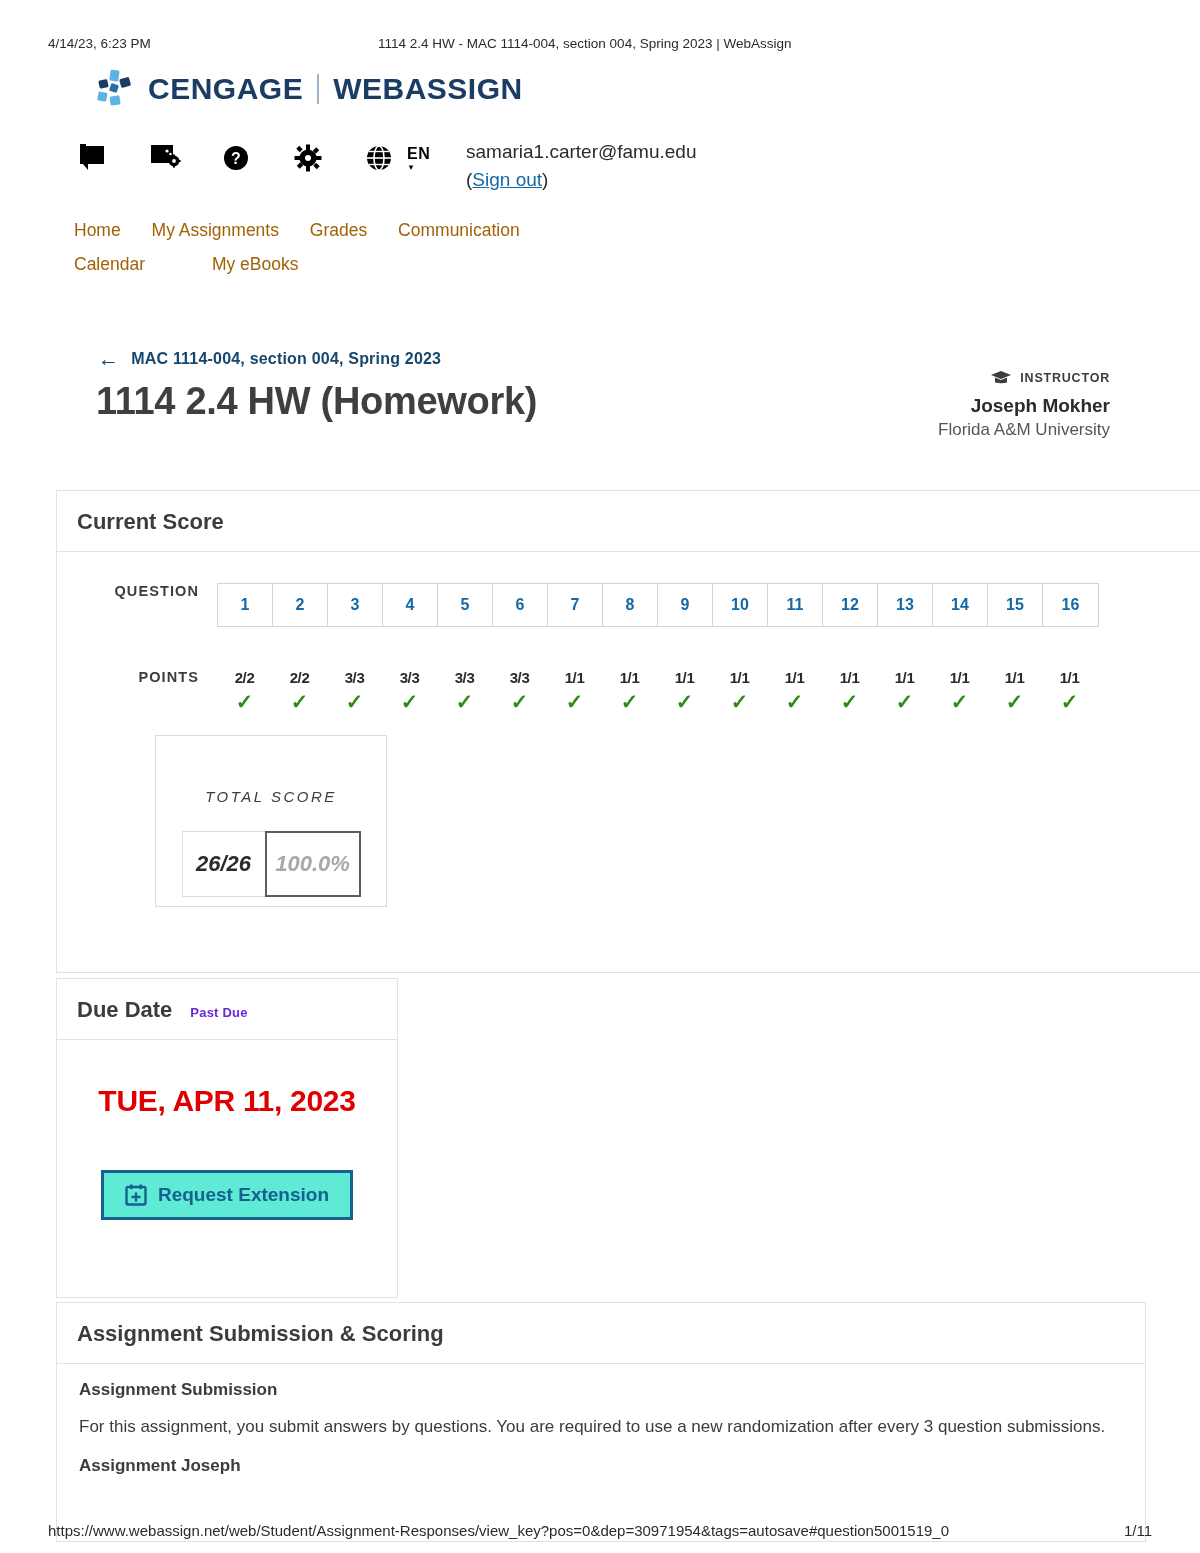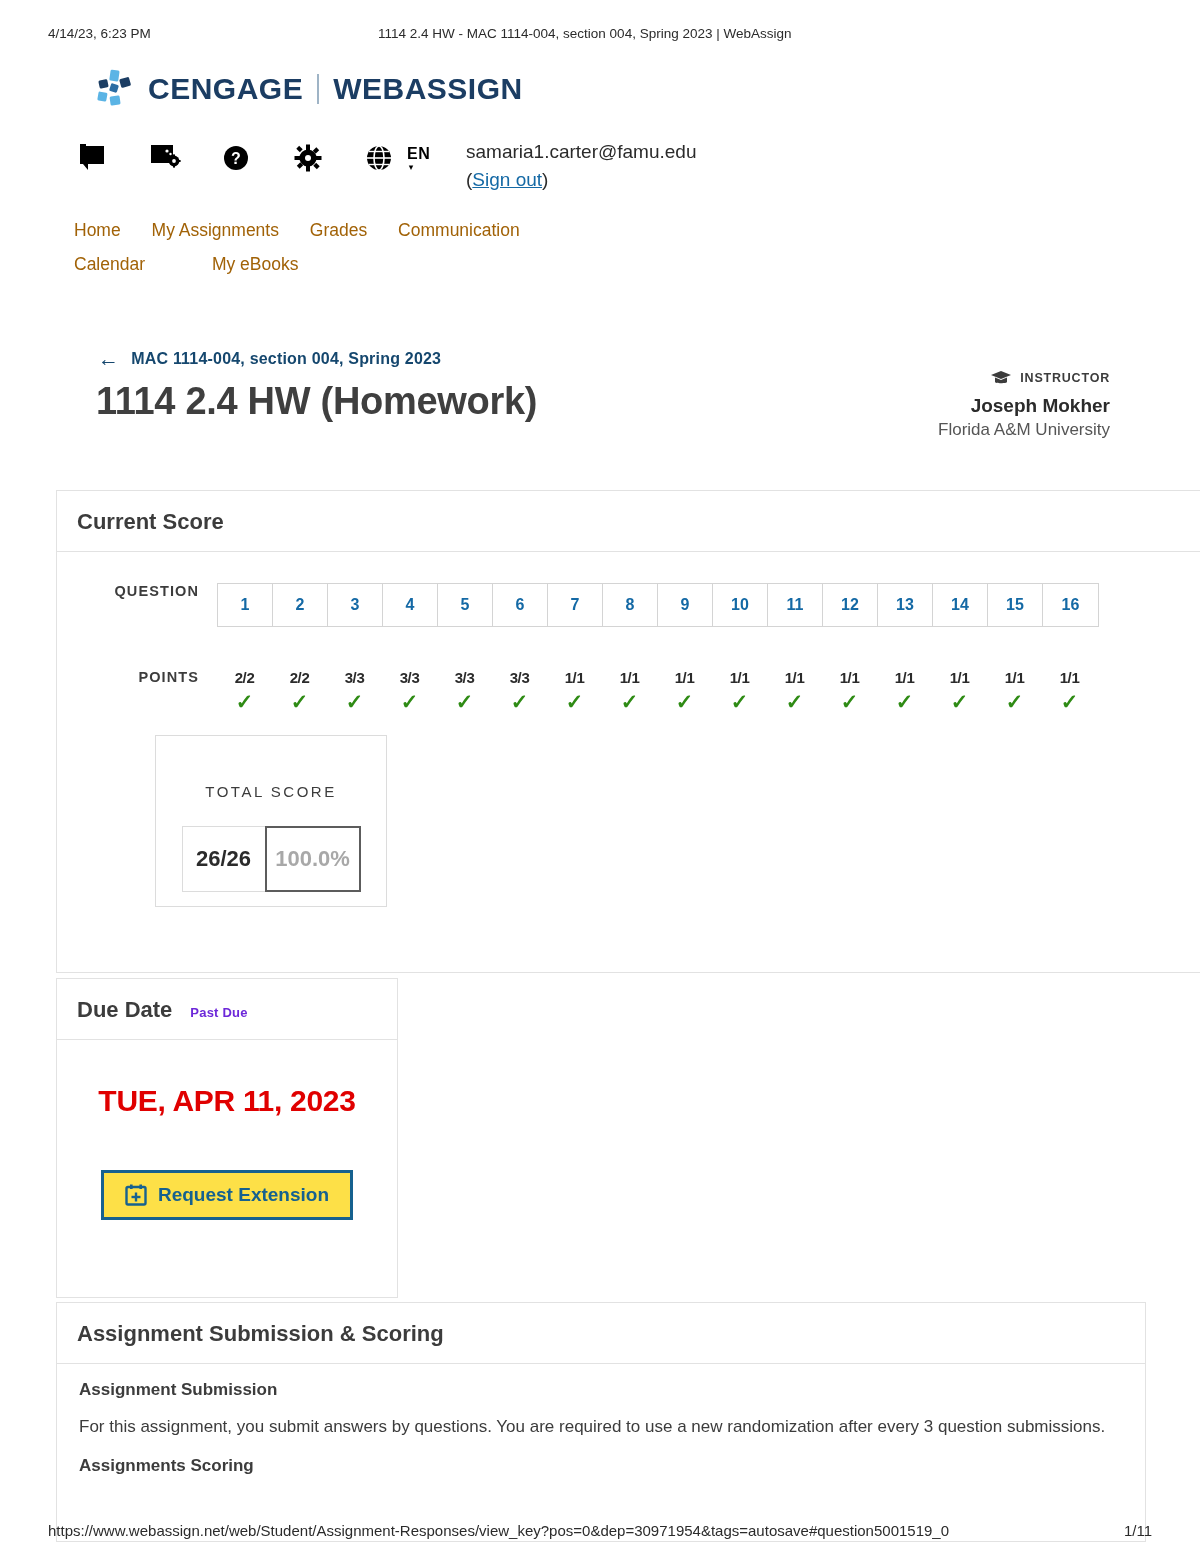--- a/index.html
+++ b/index.html
@@ -8,21 +8,21 @@
     width:1200px; height:1553px;
     background:#ffffff;
     font-family:"Liberation Sans", sans-serif;
     color:#3c3c3c;
     position:relative;
     overflow:hidden;
   }
 
   
   .print-header {
-    position:absolute; top:26px; left:48px; right:48px;
+    position:absolute; top:36px; left:48px; right:48px;
     display:flex; align-items:baseline;
     font-size:13.5px; color:#2b2b2b;
   }
   .print-header .ph-date { width:330px; }
   .print-header .ph-title { flex:1; text-align:left; }
 
   
   .logo-row { position:absolute; top:68px; left:96px; display:flex; align-items:center; }
   .logo-mark { width:42px; height:42px; position:relative; margin-right:10px; }
   .logo-text {
@@ -108,22 +108,23 @@
 
   .pts-wrap { position:absolute; left:42px; top:178px; display:flex; align-items:flex-start; }
   .pts-row { display:flex; }
   .pts-cell { width:55px; display:flex; flex-direction:column; align-items:center; }
   .pts-val { font-size:15px; font-weight:bold; color:#2b2b2b; letter-spacing:-0.4px; }
   .pts-check { font-size:21px; color:#2e8b14; line-height:1; margin-top:5px; font-weight:bold; }
 
   .total-box {
     position:absolute; left:98px; top:244px; width:232px; height:172px;
     border:1px solid #dcdcdc; background:#fff;
-    display:flex; flex-direction:column; align-items:center; justify-content:center;
-    padding-top:32px;
+    display:flex; flex-direction:column; align-items:center; justify-content:flex-start;
+    padding-top:52px;
+    font-style:italic;
   }
   .total-label { font-size:15px; letter-spacing:2.5px; color:#3c3c3c; }
   .total-cells { display:flex; margin-top:26px; }
   .total-frac {
     width:84px; height:66px; border:1px solid #dcdcdc;
     display:flex; align-items:center; justify-content:center;
     font-size:22px; font-weight:bold; color:#2b2b2b;
   }
   .total-pct {
     width:96px; height:66px; border:2px solid #5c5c5c; margin-left:-1px;
@@ -131,21 +132,21 @@
     font-size:22px; font-weight:bold; color:#a8a8a8;
   }
 
   
   #due-card { left:56px; top:978px; width:342px; height:320px; }
   #due-body { padding:44px 0 0 0; text-align:center; }
   .due-date-text { font-size:30px; font-weight:bold; color:#e00000; letter-spacing:-0.3px; }
   .due-time-text { font-size:27px; color:#e00000; margin-top:8px; }
   .ext-btn {
     margin:52px auto 0 auto; width:252px; height:50px;
-    border:3px solid #16618f; background:#fde047; color:#16618f;
+    border:3px solid #16618f; background:#5eead4; color:#16618f;
     display:flex; align-items:center; justify-content:center;
     font-size:19px; font-weight:bold; cursor:pointer;
   }
   .ext-btn .cal { margin-right:11px; display:inline-flex; }
 
   
   #sub-card { left:56px; top:1302px; width:1090px; height:240px; }
   #sub-body { padding:16px 22px 0 22px; }
   .sub-sub { font-size:17px; font-weight:bold; color:#3c3c3c; margin-bottom:14px; }
   .sub-p { font-size:17px; color:#3c3c3c; line-height:1.55; margin:0 0 16px 0; max-width:1040px; }
@@ -407,20 +408,20 @@
   </div>
 </div>
 
 <div class="card" id="sub-card">
   <div class="card-head">
     <span>Assignment Submission &amp; Scoring</span>
   </div>
   <div id="sub-body">
     <div class="sub-sub">Assignment Submission</div>
     <p class="sub-p">For this assignment, you submit answers by questions. You are required to use a new randomization after every 3 question submissions.</p>
-    <div class="sub-sub">Assignments Scoring</div>
+    <div class="sub-sub">Assignment Joseph</div>
   </div>
 </div>
 
 <div class="footer">
   <span>https://www.webassign.net/web/Student/Assignment-Responses/view_key?pos=0&amp;dep=30971954&amp;tags=autosave#question5001519_0</span>
   <span>1/11</span>
 </div>
 
 </body></html>

